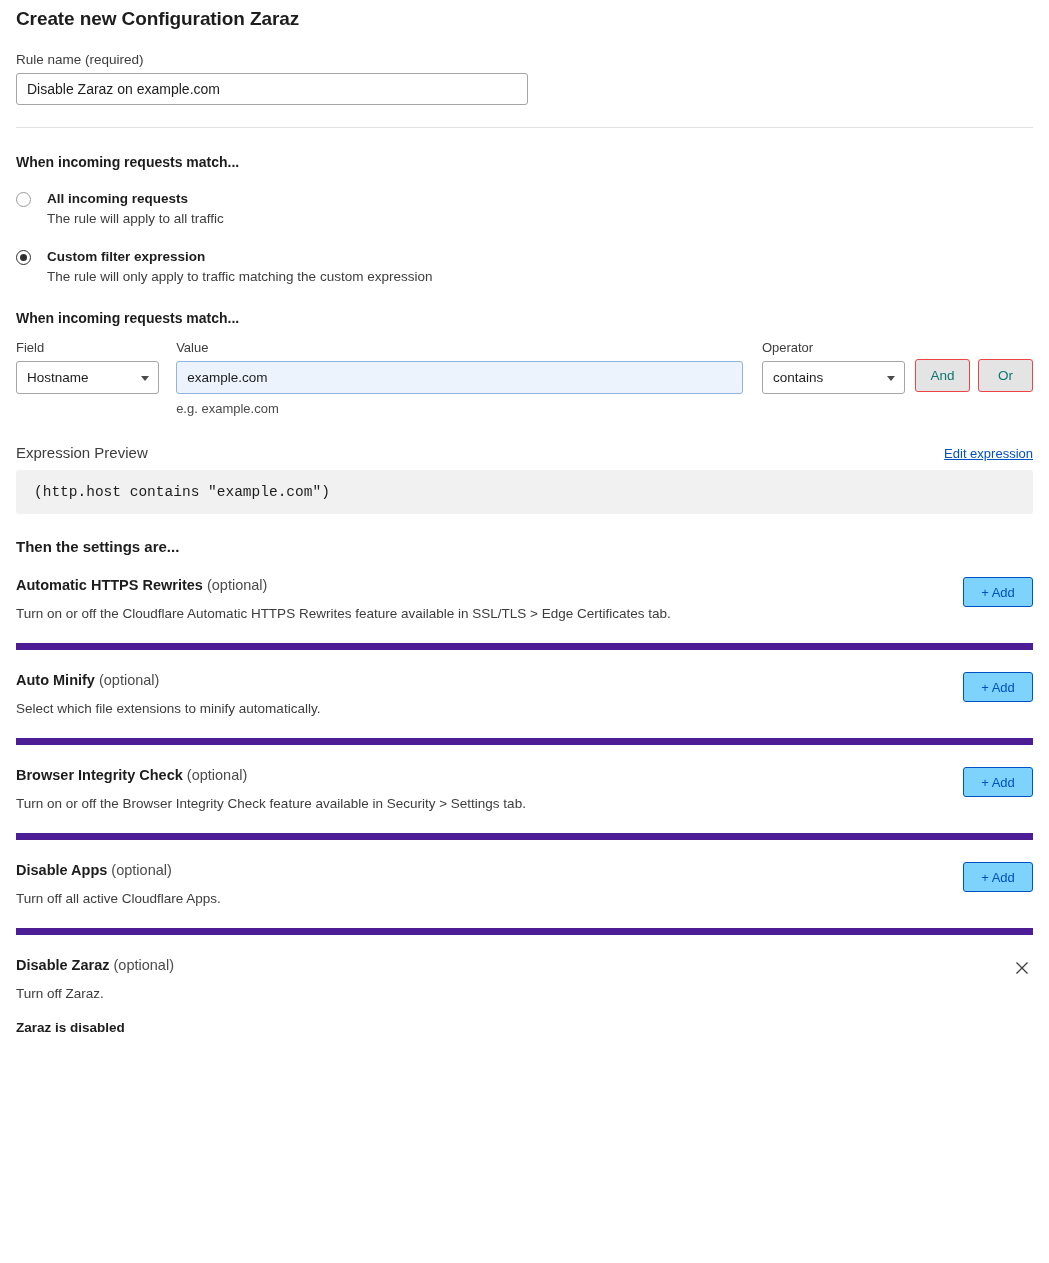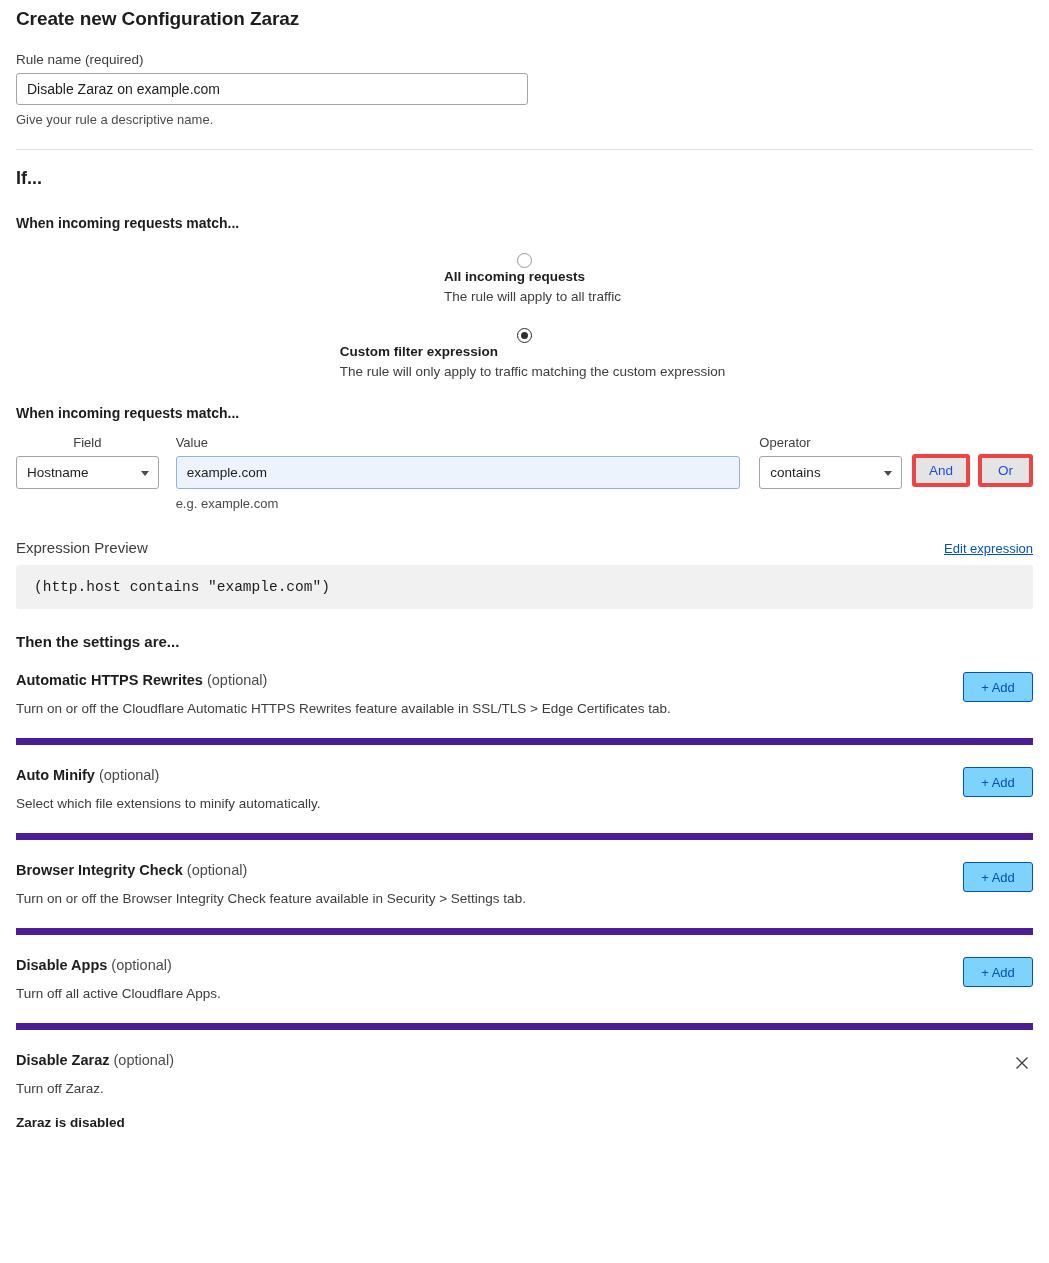--- a/index.html
+++ b/index.html
@@ -64,23 +64,22 @@
   .subsection-heading {
     font-size: 14px;
     font-weight: bold;
     color: #1d1d1d;
     margin-top: 26px;
   }
   
   .radio-group { margin-top: 20px; }
   .radio-row {
     display: flex;
-    align-items: center;
+    align-items: flex-start;
     margin-bottom: 22px;
-    flex-direction: column;
   }
   .radio-outer {
     width: 15px;
     height: 15px;
     border-radius: 50%;
     border: 1px solid #9b9b9b;
     background: #fff;
     flex: 0 0 auto;
     margin-top: 2px;
     position: relative;
@@ -134,21 +133,21 @@
   .select-box .caret {
     position: absolute;
     right: 9px;
     top: 50%;
     margin-top: -2px;
     width: 0; height: 0;
     border-left: 4.5px solid transparent;
     border-right: 4.5px solid transparent;
     border-top: 5px solid #4b4b4b;
   }
-  .col-field { width: 148px; text-align: center; }
+  .col-field { width: 148px; }
   .col-operator { width: 148px; margin-left: 19px; }
   .col-value { width: 586px; margin-left: 17px; }
   .value-input {
     height: 33px;
     width: 100%;
     border: 1px solid #8fb4e3;
     border-radius: 3px;
     background: #ecf3fd;
     padding: 0 10px;
     font-size: 13.5px;
@@ -164,24 +163,24 @@
   .logic-buttons {
     display: flex;
     margin-left: 10px;
     margin-top: 19px;
   }
   .logic-btn {
     height: 33px;
     min-width: 55px;
     padding: 0 13px;
     background: #e4e4e4;
-    border: 4px solid #ef4444;
-    border-radius: 3px;
-    font-size: 13.5px;
-    color: #1d4ed8;
+    border: 1px solid #ef4444;
+    border-radius: 3px;
+    font-size: 13.5px;
+    color: #0f766e;
     display: flex;
     align-items: center;
     justify-content: center;
     cursor: pointer;
     font-family: "Liberation Sans", sans-serif;
   }
   .logic-btn + .logic-btn { margin-left: 8px; }
   
   .preview-head {
     display: flex;
@@ -274,25 +273,23 @@
 </style>
 </head>
 <body>
 
 <div class="page">
 
   <h1 class="page-title">Create new Configuration Zaraz</h1>
 
   <div class="field-label">Rule name (required)</div>
   <input class="text-input" type="text" value="Disable Zaraz on example.com" style="">
-  <div class="helper-text">Give your rule a descriptive name.</div>
 
   <hr class="divider">
 
-  <h2 class="section-heading">If...</h2>
 
   <div class="subsection-heading">When incoming requests match...</div>
 
   <div class="radio-group">
     <div class="radio-row">
       <span class="radio-outer"></span>
       <span class="radio-text">
         <span class="radio-title">All incoming requests</span>
         <div class="radio-desc">The rule will apply to all traffic</div>
       </span>

